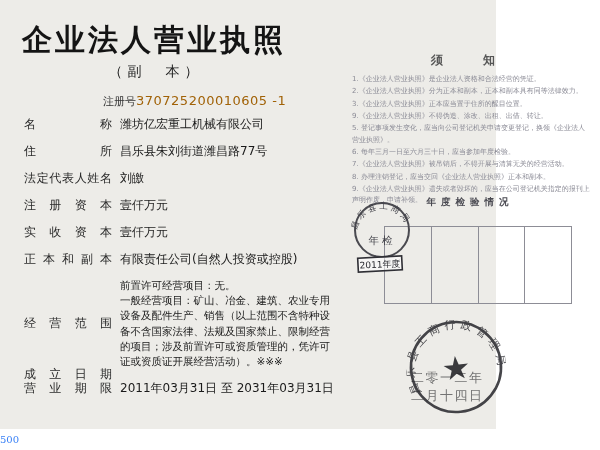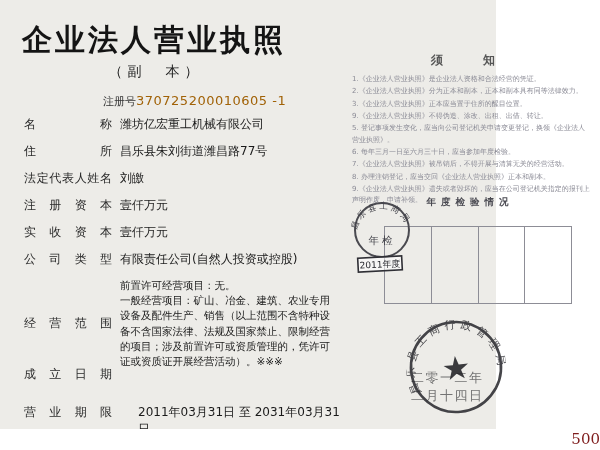--- a/index.html
+++ b/index.html
@@ -23,21 +23,21 @@
 
   .fields { position:absolute; left:24px; top:116px; width:310px; }
   .frow { display:flex; margin-bottom:10px; font-size:12px; color:#1f1f1f;align-items:center; }
   .flabel { display:inline-block; width:88px; text-align:justify; text-align-last:justify;
             flex:0 0 88px; color:#2a2a2a; }
   .fvalue { flex:1; padding-left:8px; color:#1a1a1a; }
   .frow.scope .fvalue { font-size:10.5px; line-height:1.45; white-space:pre-line; padding-left:8px; }
 
   .row-abs { position:absolute; left:24px; display:flex; width:320px; font-size:12px; }
   .row-establish { top:366px;flex-direction:column; }
-  .row-term { top:404px;gap:18px; }
+  .row-term { top:380px; }
   .row-abs .fvalue { font-size:13px; letter-spacing:1px; }
   .row-term .fvalue { font-size:12px; letter-spacing:0; }
 
   
   .notice-head { position:absolute; left:352px; top:52px; width:236px; text-align:center;
                  font-size:12px; font-weight:bold; letter-spacing:14px; color:#555; }
   .notices { position:absolute; left:352px; top:74px; width:238px;
              font-size:7px; line-height:1.62; color:#8a8a95; }
   .notices div { margin-bottom:1px; }
 
@@ -49,22 +49,22 @@
   .annual-cell:last-child { border-right:none; }
 
   .annual-stamp { position:absolute; left:351px; top:199px; width:62px; height:76px; }
   .issue-stamp { position:absolute; left:406px; top:317px; width:100px; height:100px;
                  transform:rotate(-6deg); opacity:0.88; }
   .issue-date { position:absolute; left:411px; top:369px; font-size:13px; letter-spacing:1.5px;
                 color:#737373; }
 
   
   .caption { position:absolute; left:0; top:429px; width:600px; height:21px; background:#fff;
-             text-align:right; font-family:"DejaVu Serif","Liberation Serif",serif;
-             font-size:15px; color:#7f1d1d; line-height:21px; }
+             text-align:left; font-family:"DejaVu Serif","Liberation Serif",serif;
+             font-size:10px; color:#3b82f6; line-height:21px; }
 </style>
 </head>
 <body>
 
 <div class="stage">
   <div class="scan">
 
     <div class="title">企业法人营业执照</div>
     <div class="subtitle">（副　本）</div>
     <div class="regline">
@@ -86,21 +86,21 @@
       </div>
       <div class="frow">
         <span class="flabel">注册资本</span>
         <span class="fvalue">壹仟万元</span>
       </div>
       <div class="frow">
         <span class="flabel">实收资本</span>
         <span class="fvalue">壹仟万元</span>
       </div>
       <div class="frow">
-        <span class="flabel">公司类型</span>
+        <span class="flabel">正本和副本</span>
         <span class="fvalue">有限责任公司(自然人投资或控股)</span>
       </div>
       <div class="frow scope">
         <span class="flabel">经营范围</span>
         <span class="fvalue">前置许可经营项目：无。
 一般经营项目：矿山、冶金、建筑、农业专用设备及配件生产、销售（以上范围不含特种设备不含国家法律、法规及国家禁止、限制经营的项目；涉及前置许可或资质管理的，凭许可证或资质证开展经营活动）。※※※</span>
       </div>
     </div>
 
     <div class="row-abs row-establish">

